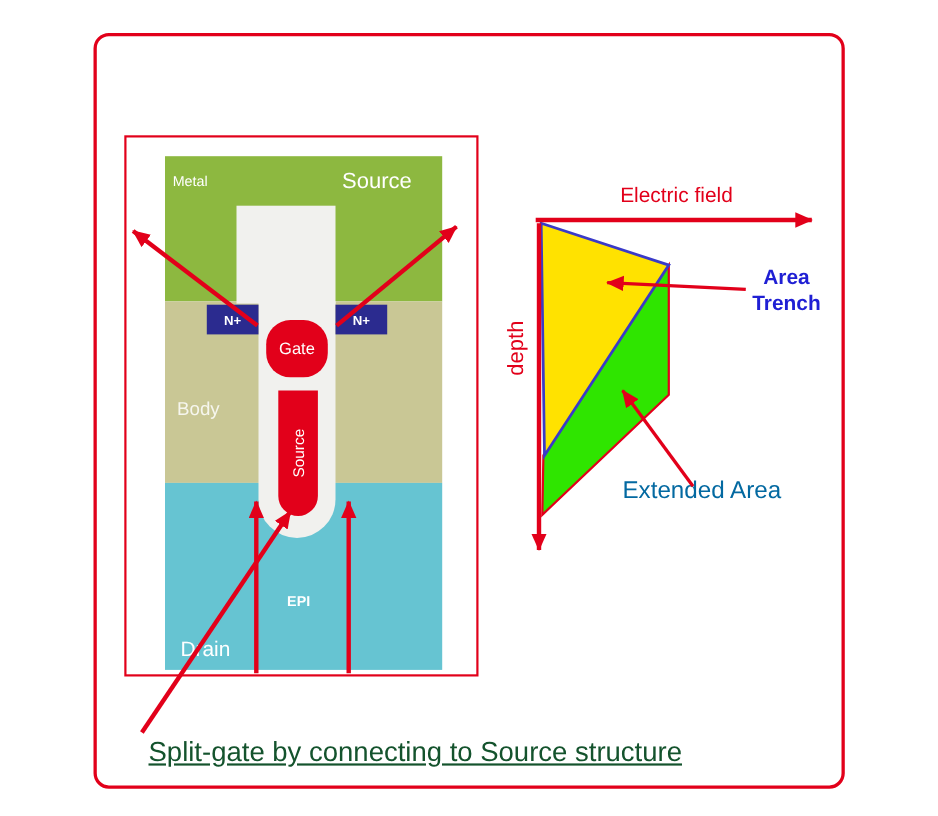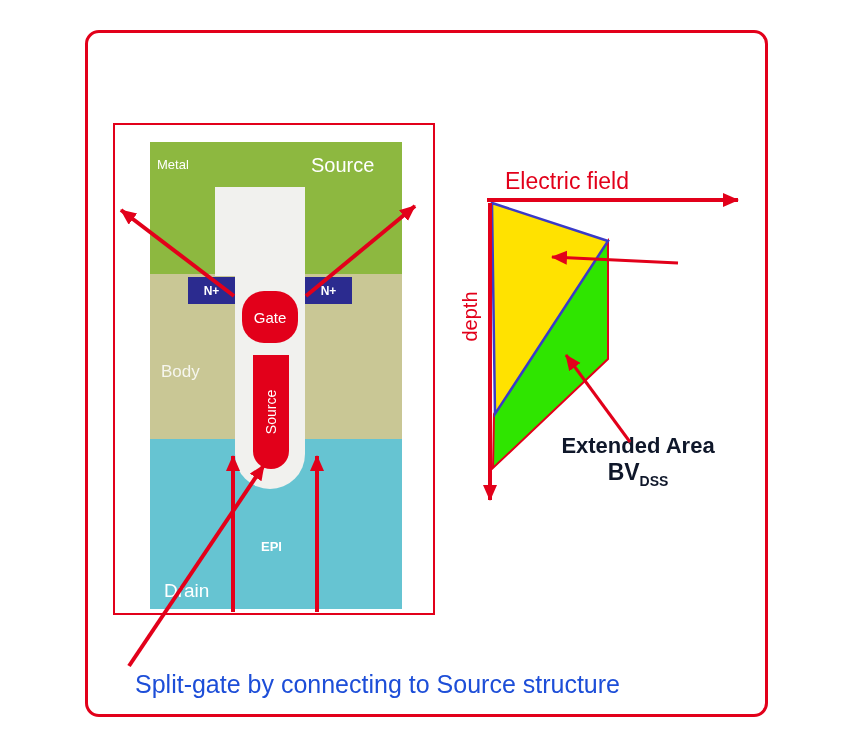--- a/index.html
+++ b/index.html
@@ -41,32 +41,32 @@
 
   .lbl-white { color:#ffffff; }
   .metal-lbl  { left:42px;  top:32px;  font-size:13px; }
   .srctop-lbl { left:196px; top:29px;  font-size:20px; }
   .body-lbl   { left:46px;  top:237px; font-size:17px; color:#f6f6ee; }
   .epi-lbl    { left:146px; top:414px; font-size:13px;font-weight:bold; }
   .drain-lbl  { left:49px;  top:455px; font-size:19px; }
 
   .overlay { left:0; top:0; width:853px; height:742px; pointer-events:none; }
 
-  .efield-lbl { left:505px; top:168px; width:220px; 
-                color:#e2001a; font-size:23px; }
+  .efield-lbl { left:505px; top:168px; width:220px; text-align:center;
+                color:#e2001a; font-size:19px; }
   .depth-lbl  { left:425px; top:305px; width:90px; text-align:center;
                 color:#e2001a; font-size:20px; transform:rotate(-90deg); }
   .areatrench-lbl { left:675px; top:241px; width:80px; text-align:center;
                     color:#1f1fd4; font-size:19px; font-weight:bold; line-height:24px; }
   .extarea-lbl { left:538px; top:433px; width:200px; text-align:center;
-                 color:#0f172a; font-size:22px; font-weight:bold; line-height:26px; }
+                 color:#0369a1; font-size:22px; font-weight:normal; line-height:26px; }
   .extarea-lbl .bvline { font-size:23px; }
   .extarea-lbl sub { font-size:14px; }
 
-  .caption { left:135px; top:670px; width:600px; color:#1d4ed8; font-size:25px; }
+  .caption { left:135px; top:670px; width:600px; color:#14532d; font-size:25px;text-decoration:underline; }
 </style>
 </head>
 <body>
 
 <div class="canvas">
 
   <div class="abs outer-frame"></div>
 
   <div class="abs device-box">
     <div class="abs metal"></div>
@@ -92,23 +92,26 @@
 
     <div class="abs lbl-white metal-lbl">Metal</div>
     <div class="abs lbl-white srctop-lbl">Source</div>
     <div class="abs body-lbl">Body</div>
     <div class="abs lbl-white epi-lbl">EPI</div>
     <div class="abs lbl-white drain-lbl">Drain</div>
   </div>
 
   <div class="abs efield-lbl">Electric field</div>
   <div class="abs depth-lbl">depth</div>
+  <div class="abs areatrench-lbl">
+    <div>Area</div>
+    <div>Trench</div>
+  </div>
   <div class="abs extarea-lbl">
     <div>Extended Area</div>
-    <div class="bvline"><span>BV</span><sub>DSS</sub></div>
   </div>
 
   <svg class="abs overlay" width="853" height="742" viewBox="0 0 853 742" xmlns="http://www.w3.org/2000/svg">
     <defs>
       <marker id="ah" markerUnits="userSpaceOnUse" markerWidth="18" markerHeight="16" refX="15" refY="7" orient="auto">
         <polygon points="0,0 16,7 0,14" fill="#e2001a"></polygon>
       </marker>
     </defs>
 
     <polygon points="608,241 608,359 493,468 494,414" fill="#2fe500" stroke="#e2001a" stroke-width="2"></polygon>

